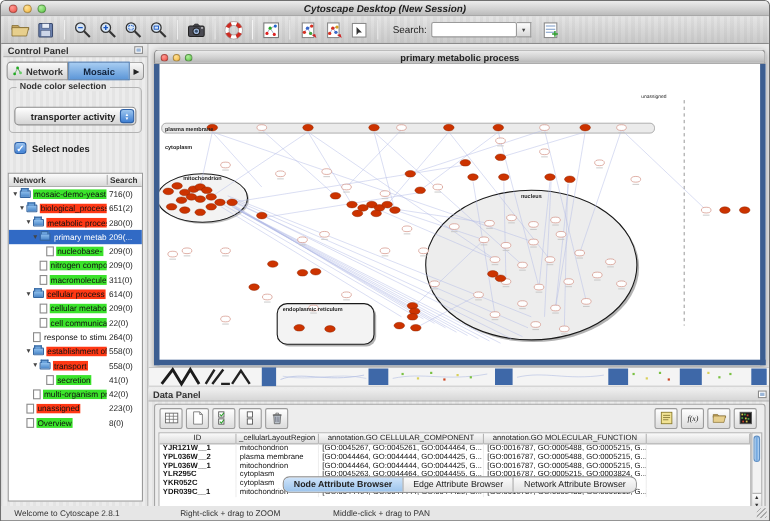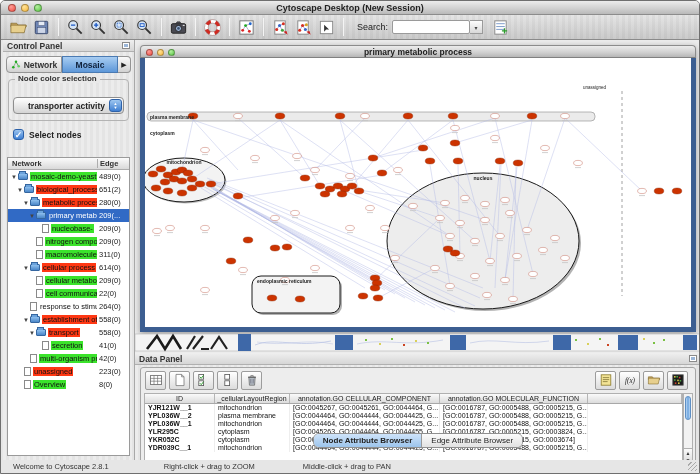--- a/index.html
+++ b/index.html
@@ -3,21 +3,21 @@
 <meta charset="utf-8">
 <style>
   html,body{margin:0;padding:0;background:#fff;}
   *{box-sizing:border-box;}
   #app{position:relative;width:700px;height:474px;font-family:"Liberation Sans",sans-serif;
        background:#e6e6e6;border:1px solid #6f6f6f;border-radius:5px 5px 0 0;overflow:hidden;
        -webkit-font-smoothing:antialiased;}
   
   .titlebar{position:absolute;left:0;top:0;width:100%;height:14px;
     background:linear-gradient(#ececec,#cfcfcf 60%,#b9b9b9);border-bottom:1px solid #8c8c8c;
-    display:flex;align-items:center;justify-content:center;}
+    display:flex;align-items:center;justify-content:center;font-style:italic;}
   .titlebar .title{font-size:9px;font-weight:bold;color:#222;}
   .lights{position:absolute;left:7px;top:3px;display:flex;gap:5px;}
   .light{width:8px;height:8px;border-radius:50%;border:1px solid rgba(0,0,0,.3);}
   .lr{background:radial-gradient(circle at 35% 30%,#ff9d96,#ee4c42);}
   .ly{background:radial-gradient(circle at 35% 30%,#ffe39a,#f5b63c);}
   .lg{background:radial-gradient(circle at 35% 30%,#b4f0a0,#58c442);}
   
   .toolbar{position:absolute;left:0;top:14px;width:100%;height:25px;
     background:repeating-linear-gradient(90deg,#efefef 0 3px,#e7e7e7 3px 6px),linear-gradient(#f4f4f4,#d8d8d8);
     background-blend-mode:multiply;border-bottom:1px solid #8a8a8a;display:flex;align-items:center;padding:0 6px;}
@@ -296,29 +296,29 @@
         <span class="dd-step">▲<br>▼</span>
       </div>
     </div>
     <div class="check-row">
       <span class="checkbox">✓</span>
       <span class="check-label">Select nodes</span>
     </div>
     <div class="treebox">
       <div class="tree-head">
         <span class="th-net">Network</span>
-        <span class="th-nodes">Edge</span>
+        <span class="th-nodes">Search</span>
       </div>
       <div id="tree-rows">
           <div class="trow">
             <span class="ind" style="width: 2px;"></span>
             <span class="arr">▼</span>
             <span class="ticon fold"></span>
             <span class="lbl"><span class="hl-green">mosaic-demo-yeast</span></span>
-            <span class="nval">489(0)</span>
+            <span class="nval">716(0)</span>
           </div>
           <div class="trow">
             <span class="ind" style="width: 8px;"></span>
             <span class="arr">▼</span>
             <span class="ticon fold"></span>
             <span class="lbl"><span class="hl-red">biological_process</span></span>
             <span class="nval">651(2)</span>
           </div>
           <div class="trow">
             <span class="ind" style="width: 14px;"></span>
@@ -827,20 +827,21 @@
         <div class="varrows">
           <span>▲</span>
           <span>▼</span>
         </div>
       </div>
     </div>
     <div class="dp-tabs">
       <span class="seg" id="dp-tabs">
           <span class="seg-btn active">Node Attribute Browser</span>
           <span class="seg-btn">Edge Attribute Browser</span>
+          <span class="seg-btn">Network Attribute Browser</span>
         </span>
     </div>
   </div>
 
   <div class="statusbar">
     <span class="st1">Welcome to Cytoscape 2.8.1</span>
     <span class="st2">Right-click + drag to ZOOM</span>
     <span class="st3">Middle-click + drag to PAN</span>
     <span class="grip"></span>
   </div>

